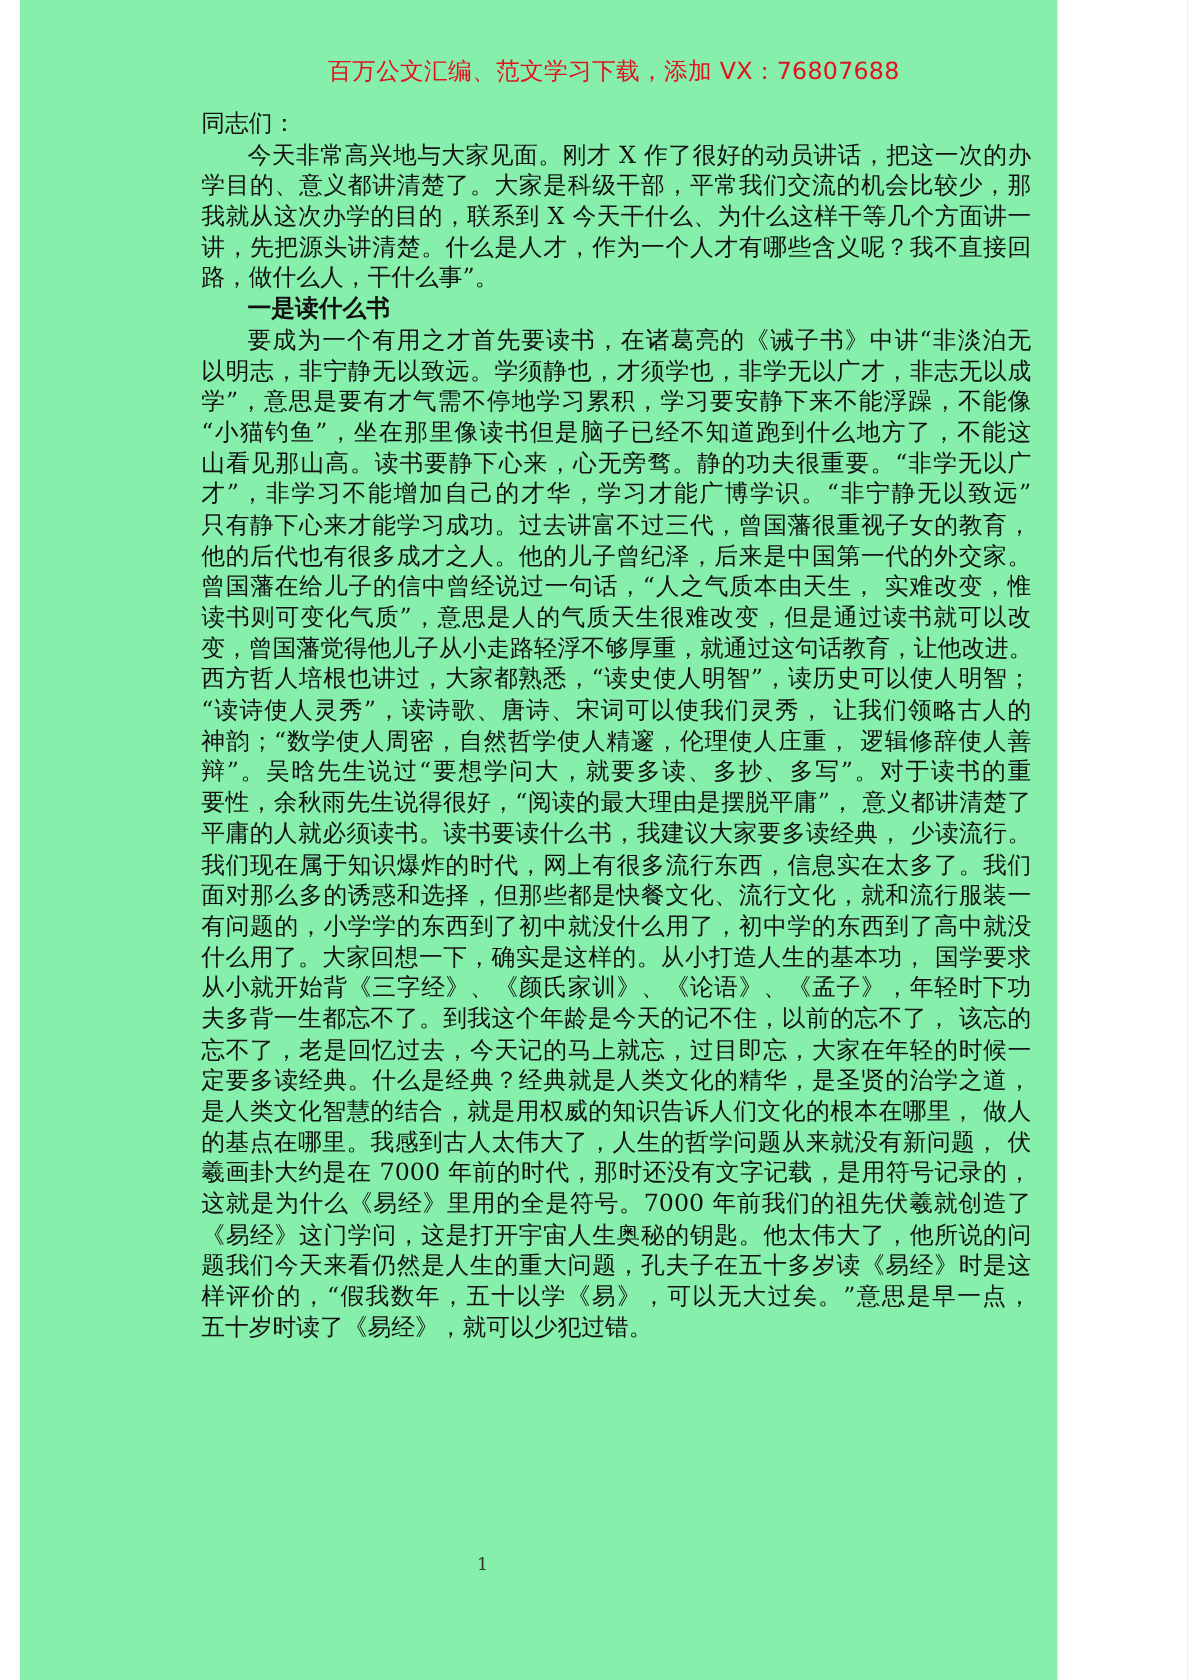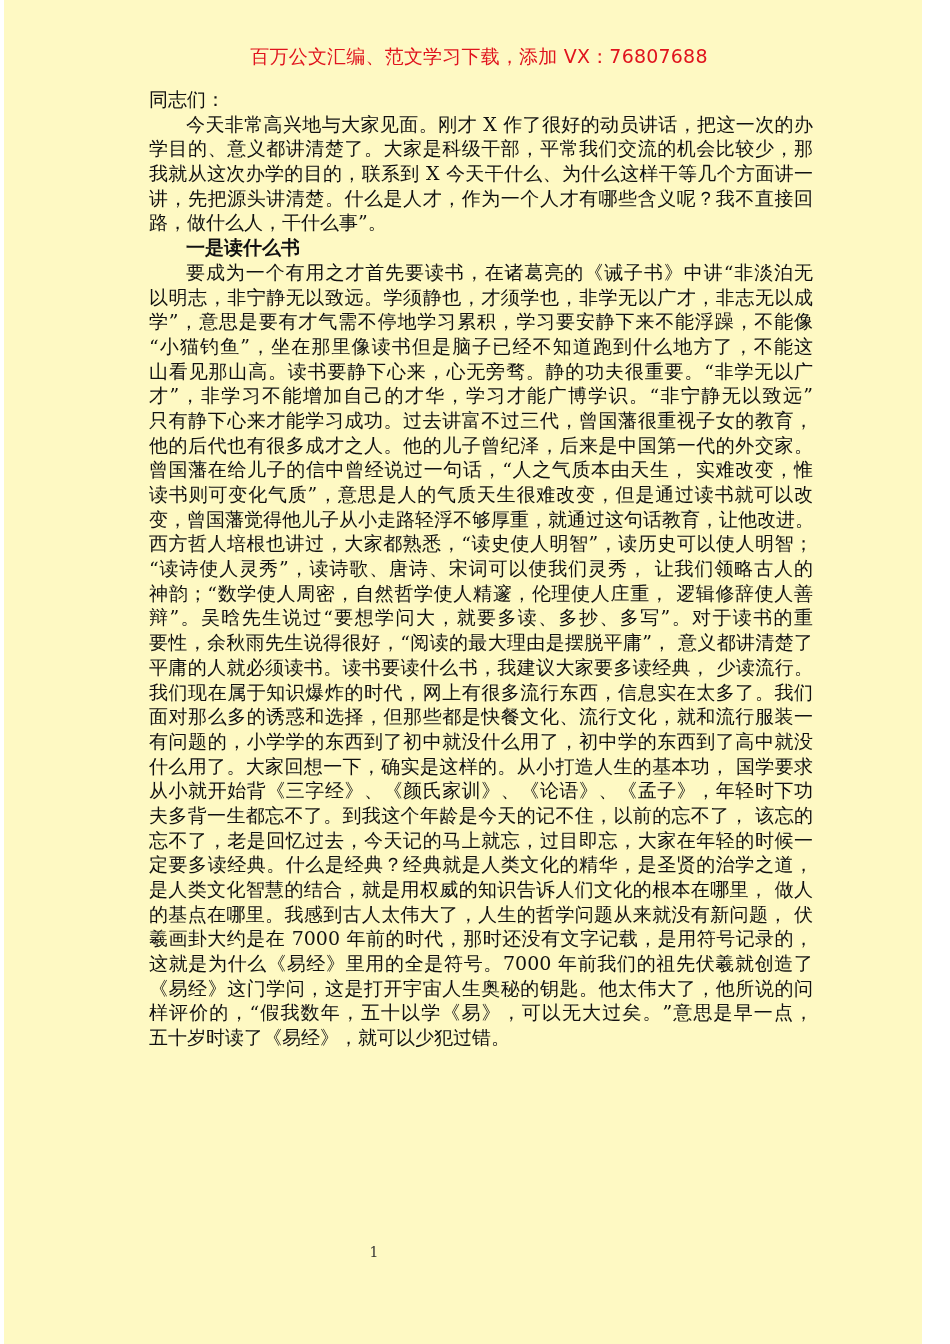--- a/index.html
+++ b/index.html
@@ -1,17 +1,17 @@
 <!DOCTYPE html>
 <html><head>
   <meta charset="utf-8">
   <style>
     html, body { margin: 0; padding: 0; background: #ffffff; }
     body { width: 950px; height: 1344px; position: relative; overflow: hidden; }
-    .page { position: absolute; left: 4px; top: 0; width: 918px; height: 1344px; background: #fef9c3; }
+    .page { position: absolute; left: 16px; top: 0; width: 830px; height: 1344px; background: #86efac; }
     .banner {
       position: absolute; top: 44px; left: 0; width: 950px; text-align: center;
       color: #e0141e; font-family: "DejaVu Sans", sans-serif; font-size: 19px; letter-spacing: 0.2px;
     }
     .body-text {
       position: absolute; left: 145px; top: 87px; width: 664px;
       font-family: "DejaVu Serif", serif; font-size: 19px; line-height: 24.7px;
       color: #111;
       text-align: justify;
     }
@@ -67,19 +67,20 @@
       <div class="line">什么用了。大家回想一下，确实是这样的。从小打造人生的基本功， 国学要求</div>
       <div class="line">从小就开始背《三字经》、《颜氏家训》、《论语》、《孟子》，年轻时下功</div>
       <div class="line">夫多背一生都忘不了。到我这个年龄是今天的记不住，以前的忘不了， 该忘的</div>
       <div class="line">忘不了，老是回忆过去，今天记的马上就忘，过目即忘，大家在年轻的时候一</div>
       <div class="line">定要多读经典。什么是经典？经典就是人类文化的精华，是圣贤的治学之道，</div>
       <div class="line">是人类文化智慧的结合，就是用权威的知识告诉人们文化的根本在哪里， 做人</div>
       <div class="line">的基点在哪里。我感到古人太伟大了，人生的哲学问题从来就没有新问题， 伏</div>
       <div class="line">羲画卦大约是在 7000 年前的时代，那时还没有文字记载，是用符号记录的，</div>
       <div class="line">这就是为什么《易经》里用的全是符号。7000 年前我们的祖先伏羲就创造了</div>
       <div class="line">《易经》这门学问，这是打开宇宙人生奥秘的钥匙。他太伟大了，他所说的问</div>
+      <div class="line">题我们今天来看仍然是人生的重大问题，孔夫子在五十多岁读《易经》时是这</div>
       <div class="line">样评价的，“假我数年，五十以学《易》，可以无大过矣。”意思是早一点，</div>
       <div class="line last">五十岁时读了《易经》，就可以少犯过错。</div>
     </div>
   </div>
 
   <div class="page-number">1</div>
 </div>
 
 </body></html>

